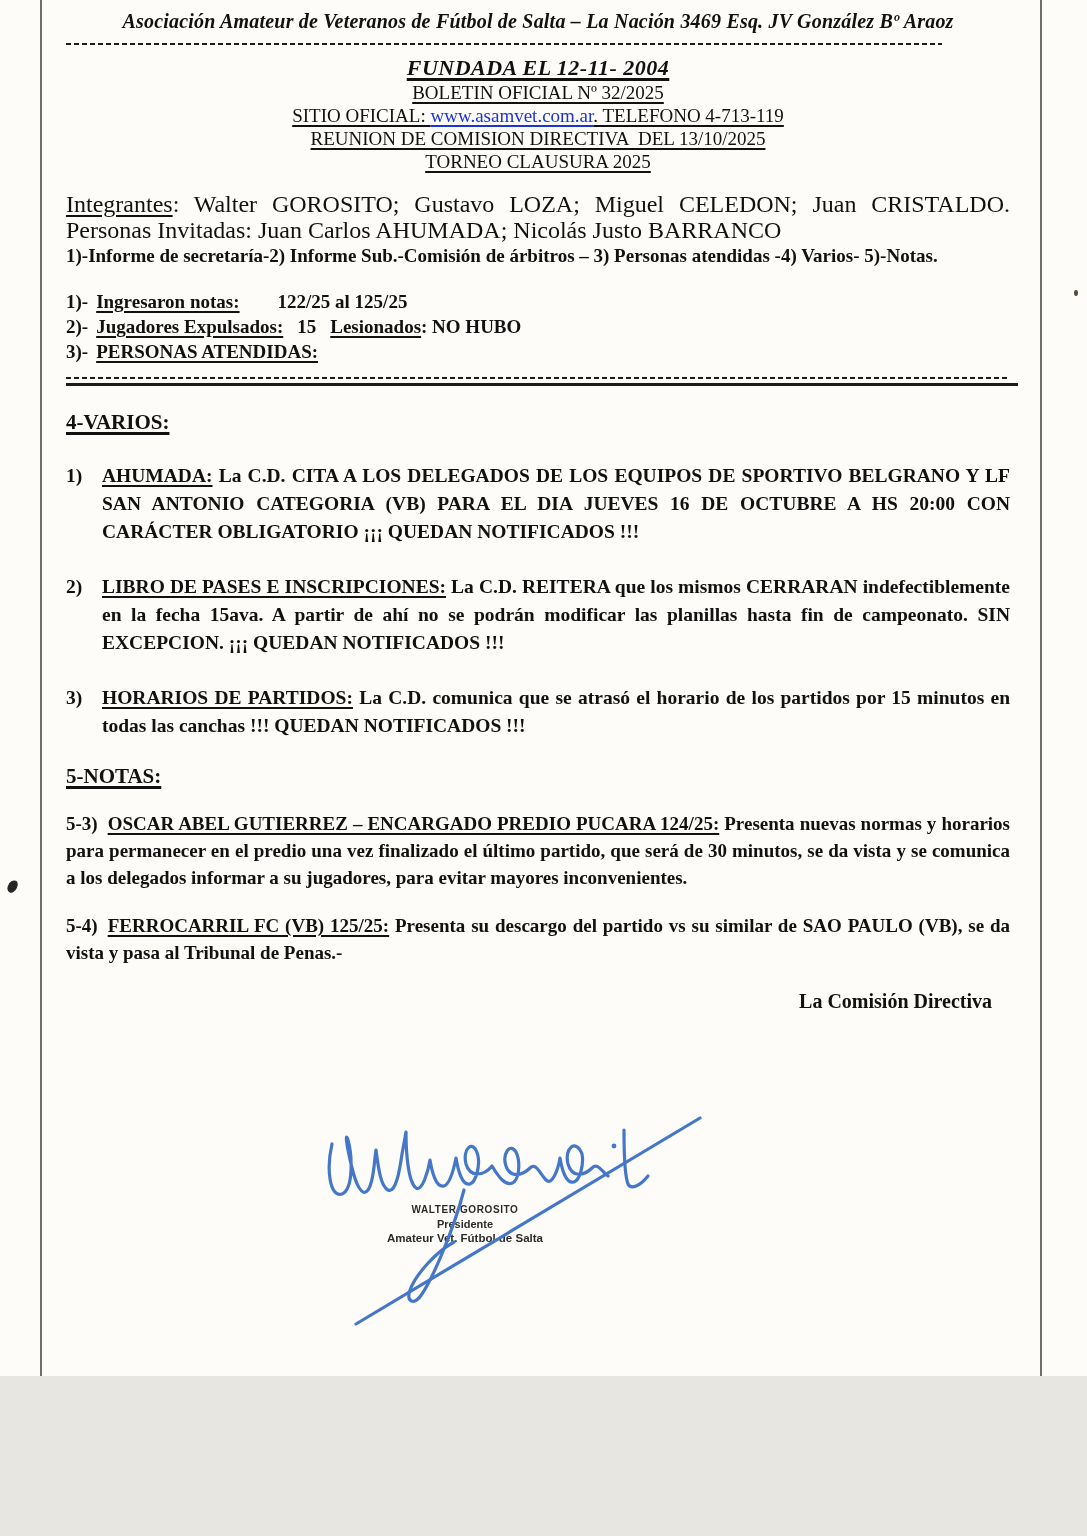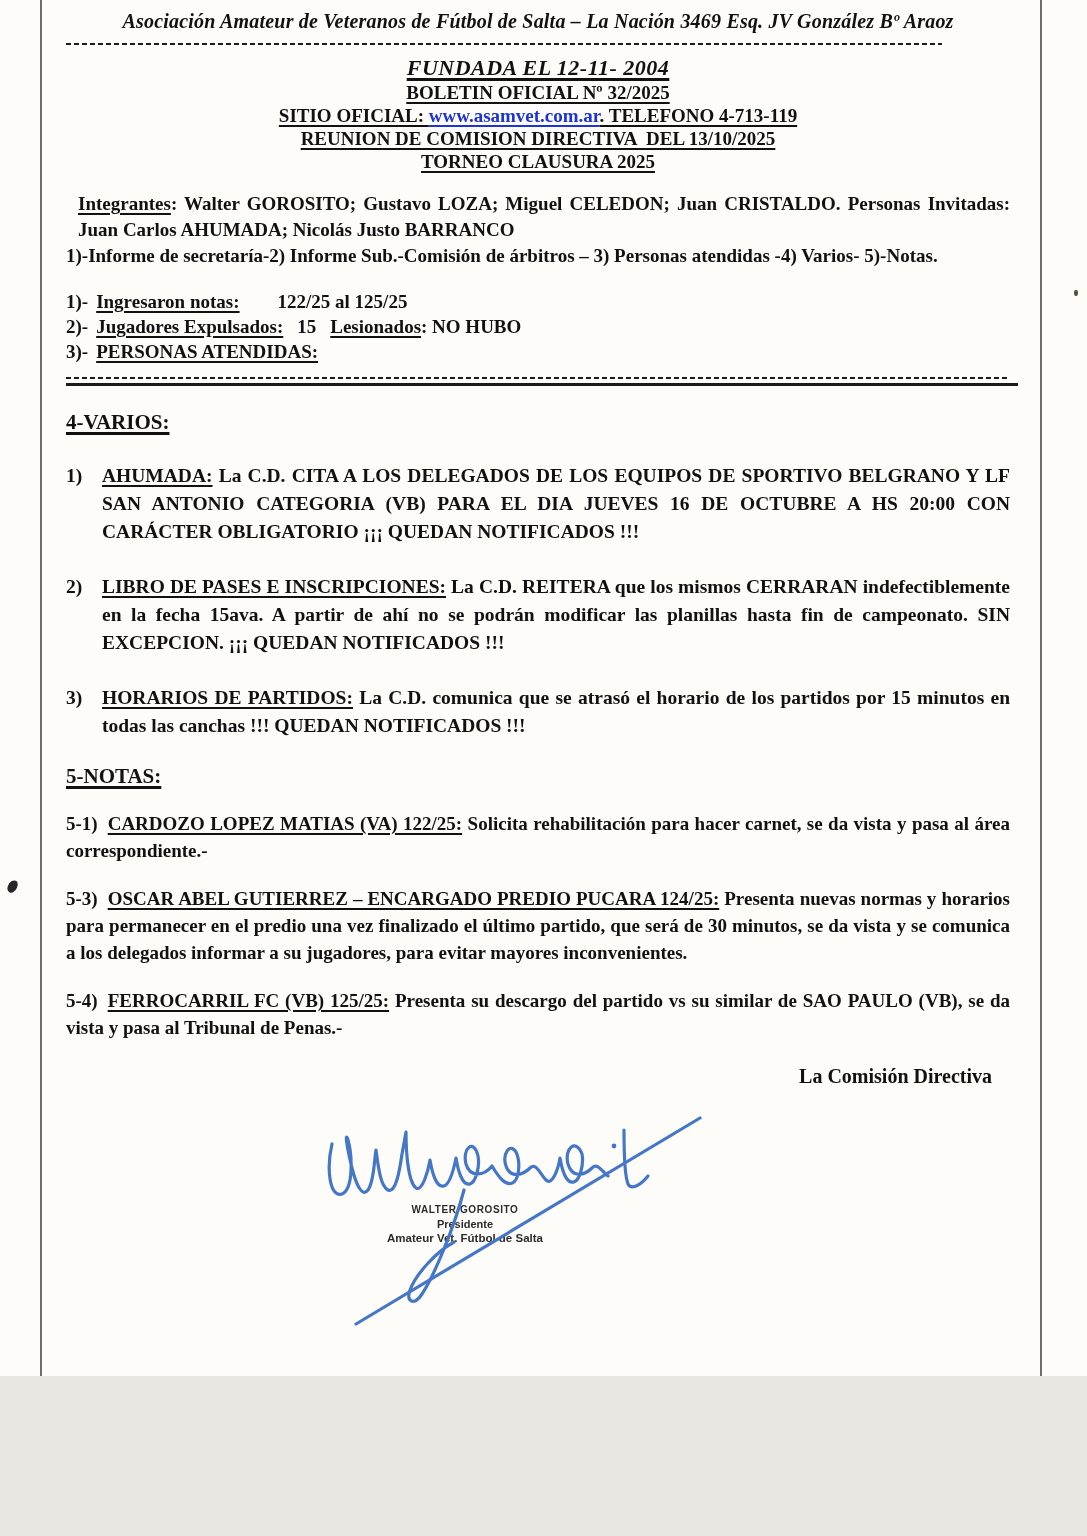--- a/index.html
+++ b/index.html
@@ -27,27 +27,27 @@
   .assoc{
     font-style:italic;font-weight:600;font-size:20px;line-height:30px;
     text-align:center;letter-spacing:.2px;
   }
   .dash1{
     margin:7px 0 10px 0;width:876px;height:2px;
     background:repeating-linear-gradient(90deg,#1c1c1c 0 5px,transparent 5px 8px);
   }
   .titles{text-align:center;}
   .t-founded{font-size:22px;font-weight:700;font-style:italic;line-height:26px;letter-spacing:.5px;}
-  .t-line{font-size:19px;font-weight:700;line-height:23px;white-space:pre-wrap;}
+  .t-line{font-size:19px;font-weight:400;line-height:23px;white-space:pre-wrap;}
   .u{text-decoration:underline;text-decoration-thickness:2px;text-underline-offset:3px;}
   .u-thick{text-decoration:underline;text-decoration-thickness:2.5px;text-underline-offset:3px;}
   .link{color:#1b34d8;text-decoration:underline;text-decoration-thickness:2px;text-underline-offset:3px;}
 
   p{margin:0;}
-  .members{margin-top:18px;font-size:19px;font-weight:700;line-height:26px;text-align:justify;margin-left:12px;}
+  .members{margin-top:18px;font-size:24px;font-weight:400;line-height:26px;text-align:justify;}
   .agenda{font-size:19px;font-weight:700;line-height:26px;}
 
   .summary{margin-top:20px;font-size:19px;font-weight:700;line-height:25px;}
   .summary .num{margin-right:8px;}
   .gap-big{display:inline-block;width:38px;}
   .gap-mid{display:inline-block;width:14px;}
 
   .divider{margin-top:13px;}
   .divider .dashed{
     width:944px;height:2px;
@@ -128,21 +128,20 @@
       <span class="vnum">2)</span>
       <span class="vbody"><span class="u">LIBRO DE PASES E INSCRIPCIONES:</span><span> La C.D. REITERA que los mismos CERRARAN indefectiblemente en la fecha 15ava. A partir de ahí no se podrán modificar las planillas hasta fin de campeonato. SIN EXCEPCION. ¡¡¡ QUEDAN NOTIFICADOS !!!</span></span>
     </p>
     <p class="vitem">
       <span class="vnum">3)</span>
       <span class="vbody"><span class="u">HORARIOS DE PARTIDOS:</span><span> La C.D. comunica que se atrasó el horario de los partidos por 15 minutos en todas las canchas !!! QUEDAN NOTIFICADOS !!!</span></span>
     </p>
 
     <div class="sect-title"><span class="u-thick">5-NOTAS:</span></div>
 
-    <p class="nitem"><span class="nnum">5-1)</span><span class="u">CARDOZO LOPEZ MATIAS (VA) 122/25:</span><span> Solicita rehabilitación para hacer carnet, se da vista y pasa al área correspondiente.-</span></p>
     <p class="nitem"><span class="nnum">5-3)</span><span class="u">OSCAR ABEL GUTIERREZ – ENCARGADO PREDIO PUCARA 124/25:</span><span> Presenta nuevas normas y horarios para permanecer en el predio una vez finalizado el último partido, que será de 30 minutos, se da vista y se comunica a los delegados informar a su jugadores, para evitar mayores inconvenientes.</span></p>
     <p class="nitem"><span class="nnum">5-4)</span><span class="u">FERROCARRIL FC (VB) 125/25:</span><span> Presenta su descargo del partido vs su similar de SAO PAULO (VB), se da vista y pasa al Tribunal de Penas.-</span></p>
 
     <div class="closing">La Comisión Directiva</div>
   </div>
 
   <div class="stamp">
     <div class="s-name">WALTER GOROSITO</div>
     <div class="s-role">Presidente</div>
     <div class="s-org">Amateur Vet. Fútbol de Salta</div>

